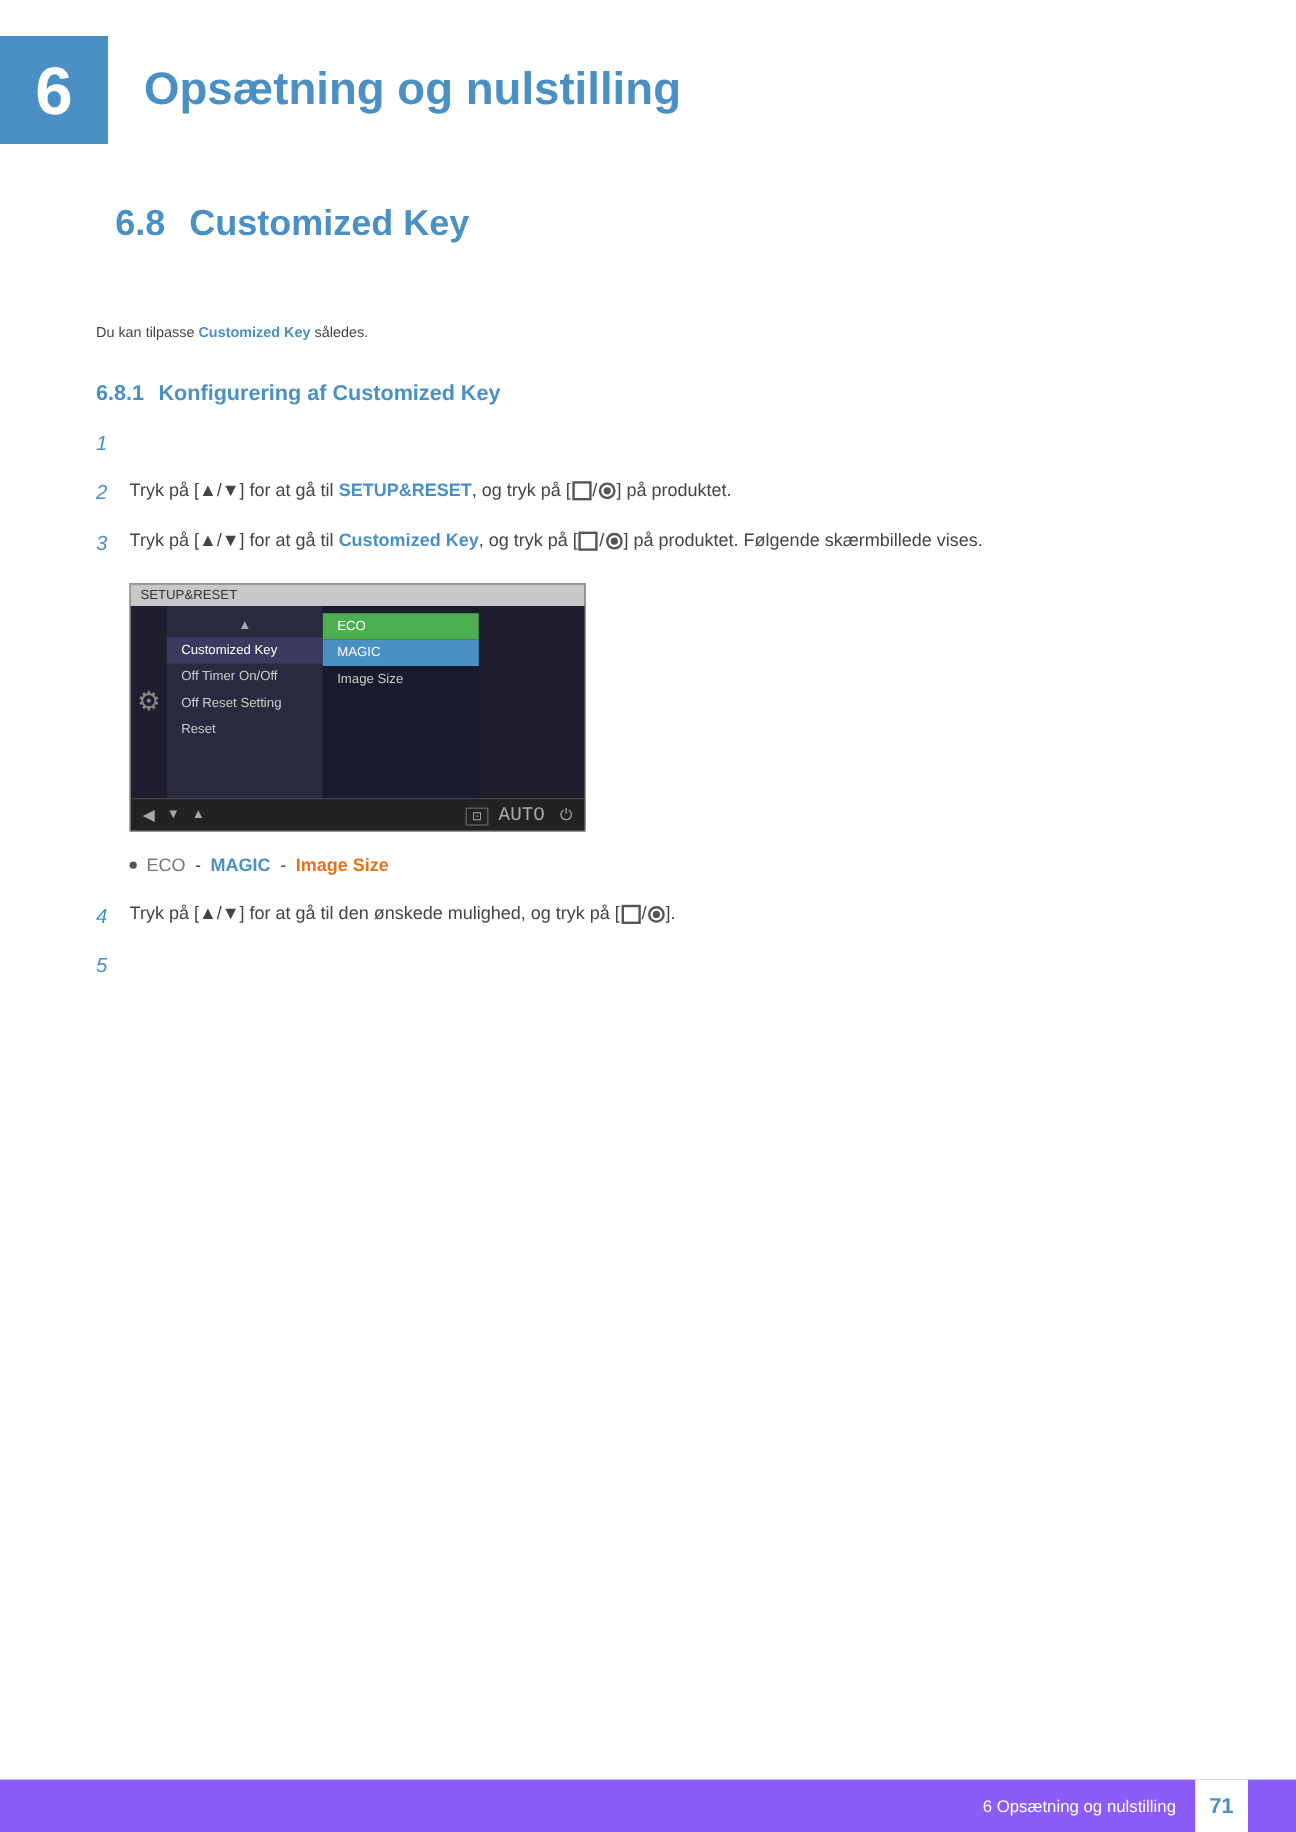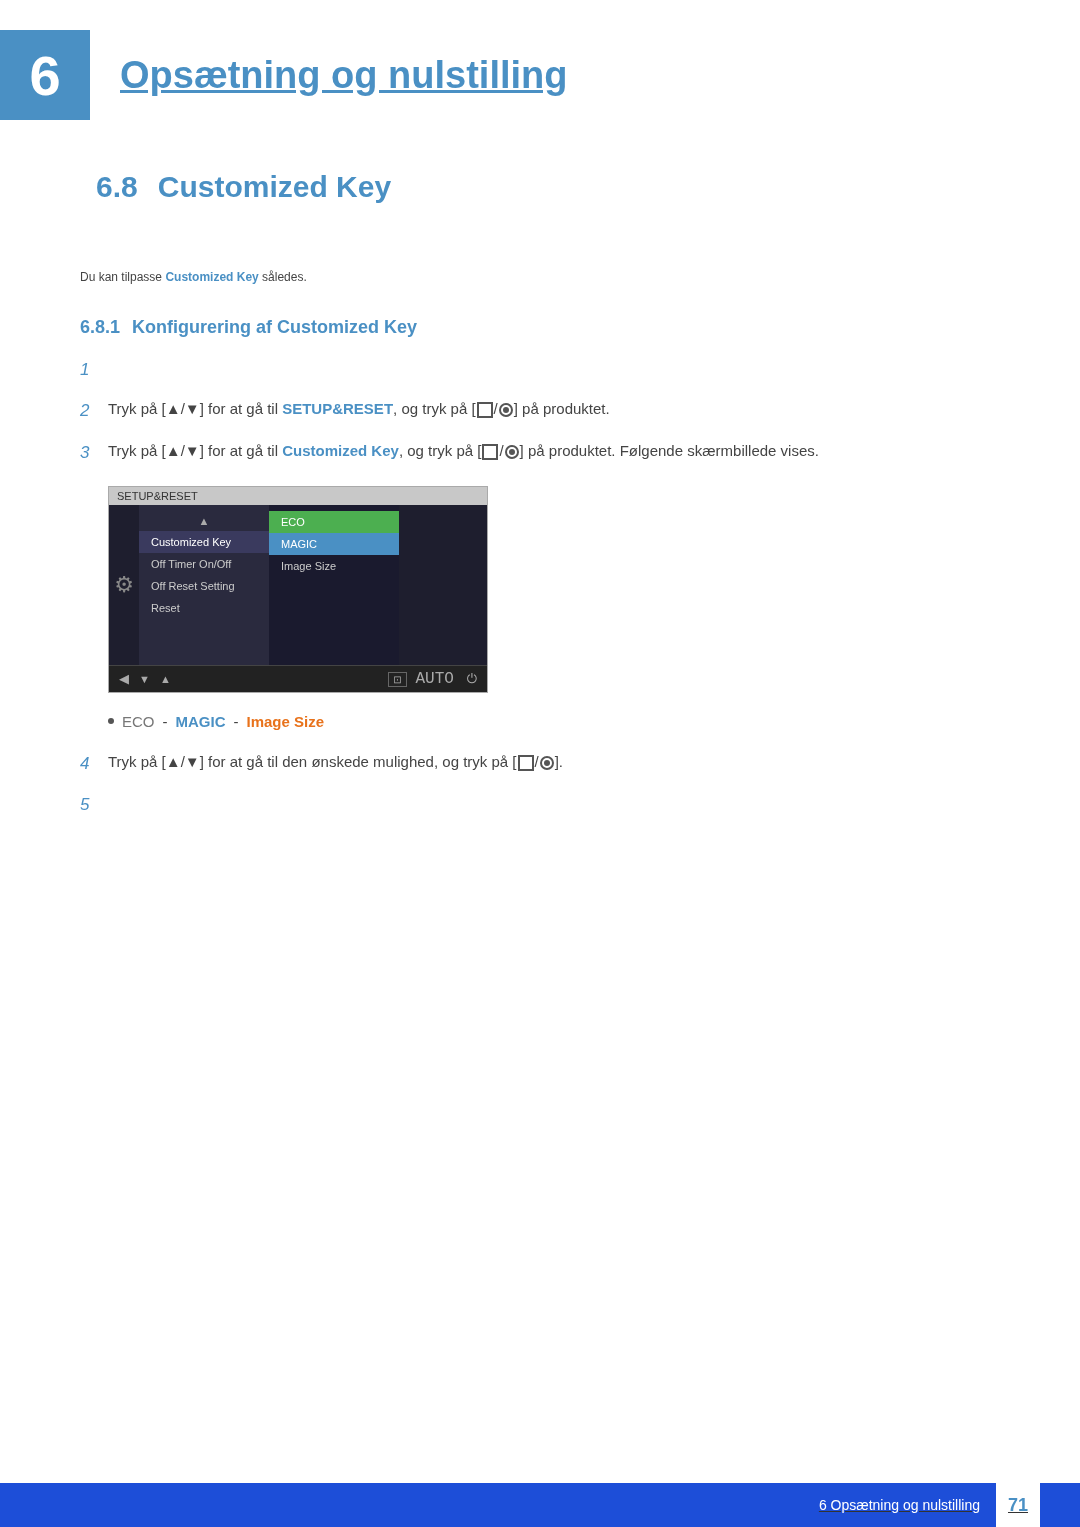--- a/index.html
+++ b/index.html
@@ -50,21 +50,20 @@
     .chapter-number {
       font-size: 56px;
       font-weight: bold;
       color: #fff;
     }
 
     .chapter-title {
       font-size: 38px;
       font-weight: bold;
       color: #4a90c4;
-      text-decoration: underline;
     }
 
     
     .content {
       padding: 0 80px 80px 80px;
     }
 
     
     .section-heading {
       font-size: 30px;
@@ -266,28 +265,27 @@
     .eco-text { color: #777; }
     .magic-text { color: #4a90c4; font-weight: bold; }
     .imagesize-text { color: #e8721b; font-weight: bold; }
 
     
     .page-footer {
       position: absolute;
       bottom: 0;
       left: 0;
       right: 0;
-      background: #1d4ed8;
+      background: #8b5cf6;
       height: 44px;
       display: flex;
       align-items: center;
       justify-content: flex-end;
       padding: 0 40px;
       gap: 16px;
-      text-decoration: underline;
     }
 
     .footer-text {
       color: #fff;
       font-size: 14px;
     }
 
     .footer-page-num {
       background: #fff;
       color: #4a90c4;

